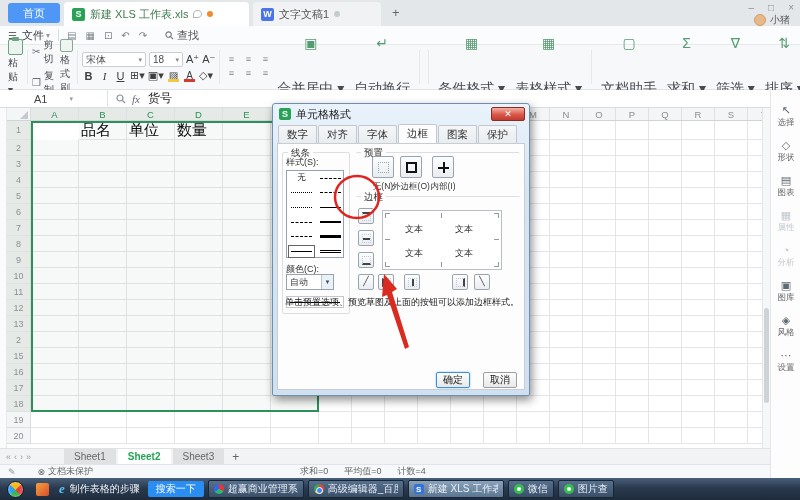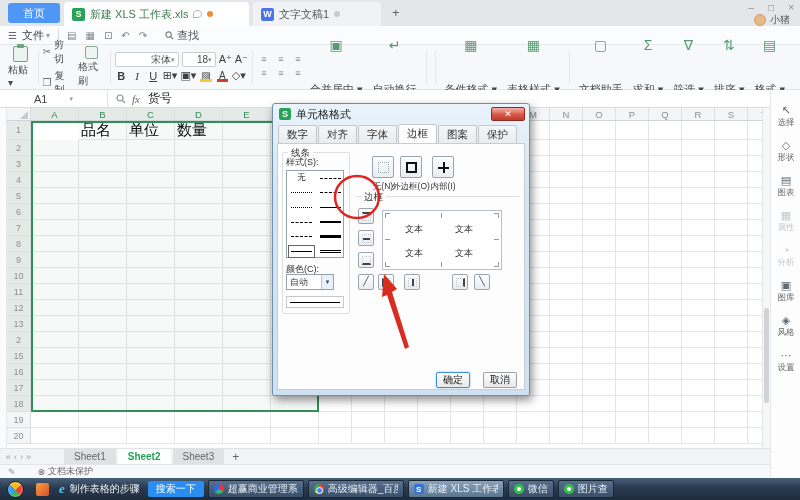--- a/index.html
+++ b/index.html
@@ -48,33 +48,33 @@
   .clipboard{width:15px;height:16px;border:1px solid #6da283;border-radius:2px;background:#eaf3ee;position:relative;}
   .clipboard:before{content:"";position:absolute;left:3px;top:-3px;width:7px;height:4px;background:#6da283;border-radius:1px;}
   .two-rows{display:flex;flex-direction:column;gap:3px;}
   .tr-item{display:flex;align-items:center;gap:3px;}
   .glyph{color:#64707a;font-size:10px;}
   .painter{display:flex;flex-direction:column;align-items:center;gap:1px;}
   .painter .pic{width:13px;height:13px;border:1px solid #8aa895;background:#eef4f0;border-radius:2px;}
   .font-cluster{display:flex;flex-direction:column;gap:2px;}
   .fc-row{display:flex;align-items:center;gap:3px;}
   .combo{height:15px;border:1px solid #c9ced3;background:#fff;border-radius:2px;display:flex;align-items:center;
-         justify-content:flex-end;padding:0 3px;font-size:10px;}
+         justify-content:space-between;padding:0 3px;font-size:10px;}
   .combo .caret{font-size:7px;color:#888;}
   .fmt-ic{min-width:13px;text-align:center;font-size:11px;color:#3c4043;}
   .fmt-ic.b{font-weight:bold;} .fmt-ic.i{font-style:italic;font-family:"Liberation Serif",serif;} .fmt-ic.u{text-decoration:underline;}
   .colorbar{position:relative;font-size:10px;padding:0 2px;}
   .colorbar:after{content:"";position:absolute;left:1px;right:1px;bottom:-1px;height:3px;}
   .colorbar.fill:after{background:#f2c83c;} .colorbar.font:after{background:#d23b2e;}
   .align-grid{display:grid;grid-template-columns:repeat(3,14px);grid-auto-rows:12px;gap:2px 3px;}
   .align-ic{color:#7d8democ;} 
   .align-ic{color:#7d868d;font-size:9px;text-align:center;}
   .tb-big{display:flex;flex-direction:column;align-items:center;justify-content:center;gap:1px;padding:0 5px;flex:none;}
   .tb-big .ic{font-size:14px;line-height:15px;color:#569b72;}
-  .tb-big .lbl{font-size:11px;color:#474b4f;white-space:nowrap;margin-top:28px;}
+  .tb-big .lbl{font-size:14px;color:#474b4f;white-space:nowrap;margin-top:28px;}
   .num-cluster{display:flex;flex-direction:column;gap:2px;}
   .num-icons{display:flex;gap:7px;align-items:center;color:#566069;font-size:9.5px;}
 
   
   .formulabar{position:absolute;left:0;top:90px;width:770px;height:18px;background:#fff;border-bottom:1px solid #d8dce0;
               display:flex;align-items:center;font-size:11px;}
   .namebox{width:108px;height:18px;border-right:1px solid #e0e3e6;display:flex;align-items:center;justify-content:center;gap:22px;color:#444;}
   .namebox .caret{font-size:7px;color:#999;}
   .fx{font-family:"Liberation Serif",serif;font-style:italic;color:#667;margin:0 8px 0 6px;}
   .fvalue{color:#222;font-size:12px;}
@@ -912,20 +912,25 @@
         <div class="sh-tab active">Sheet2</div>
         <div class="sh-tab">Sheet3</div>
       </span>
     <span class="sh-add">+</span>
 
   </div>
 
   <div class="statusbar">
     <span class="pen">✎</span>
     <span class="prot">⊗ <span>文档未保护</span></span>
+    <span class="stats">
+      <span>求和=0</span>
+      <span>平均值=0</span>
+      <span>计数=4</span>
+    </span>
   </div>
 
   <div class="dialog">
     <div class="dlg-title">
       <span class="mini-ic s" style="width:12px;height:12px;">S</span>
       <span>单元格格式</span>
     </div>
     <div class="dlg-close">✕</div>
     <div class="dlg-tabs" id="dlg-tabs">
         <div class="dlg-tab">数字</div>
@@ -981,20 +986,23 @@
         </div>
       <span class="sm-label" style="left:8px;top:119px;">颜色(C):</span>
       <div class="color-dd">
         <span class="val">自动</span>
         <span class="dd">▼</span>
       </div>
       <div class="line-preview">
           <i></i>
         </div>
 
+      <div class="grp" style="left:78px;top:8px;right:4px;height:42px;border-bottom:none;border-left:none;border-right:none;">
+        <span class="grp-label">预置</span>
+      </div>
       <div id="preset-area">
           <div class="preset-btn" style="left: 94px; top: 12px;">
             <div class="pi-none"></div>
           </div>
           <div class="preset-lbl" style="left: 82px; top: 37px; width: 46px;">无(N)</div>
           <div class="preset-btn" style="left: 122px; top: 12px;">
             <div class="pi-out"></div>
           </div>
           <div class="preset-lbl" style="left: 110px; top: 37px; width: 46px;">外边框(O)</div>
           <div class="preset-btn" style="left: 154px; top: 12px;">
@@ -1039,20 +1047,21 @@
           <i class="tick tk-br"></i>
         <i class="tick tk-tm"></i>
           <i class="tick tk-bm"></i>
           <i class="tick tk-ml"></i>
           <i class="tick tk-mr"></i>
       <div class="bd-text" style="left: 22px; top: 12px;">文本</div>
           <div class="bd-text" style="left: 72px; top: 12px;">文本</div>
           <div class="bd-text" style="left: 22px; top: 36px;">文本</div>
           <div class="bd-text" style="left: 72px; top: 36px;">文本</div>
         </div>
+      <div class="dlg-hint">单击预置选项、预览草图及上面的按钮可以添加边框样式。</div>
       <div class="dlg-btn primary" style="left:158px;top:228px;">确定</div>
       <div class="dlg-btn" style="left:205px;top:228px;">取消</div>
     </div>
   </div>
 
   <svg class="anno" viewBox="0 0 800 500">
     <ellipse cx="357" cy="197" rx="22" ry="21" fill="none" stroke="#e0241f" stroke-width="2.5"></ellipse>
     <polygon points="384,274 397,289 392,292 409,347 405,349 387,295 382,297" fill="#d92b1f"></polygon>
   </svg>
 

